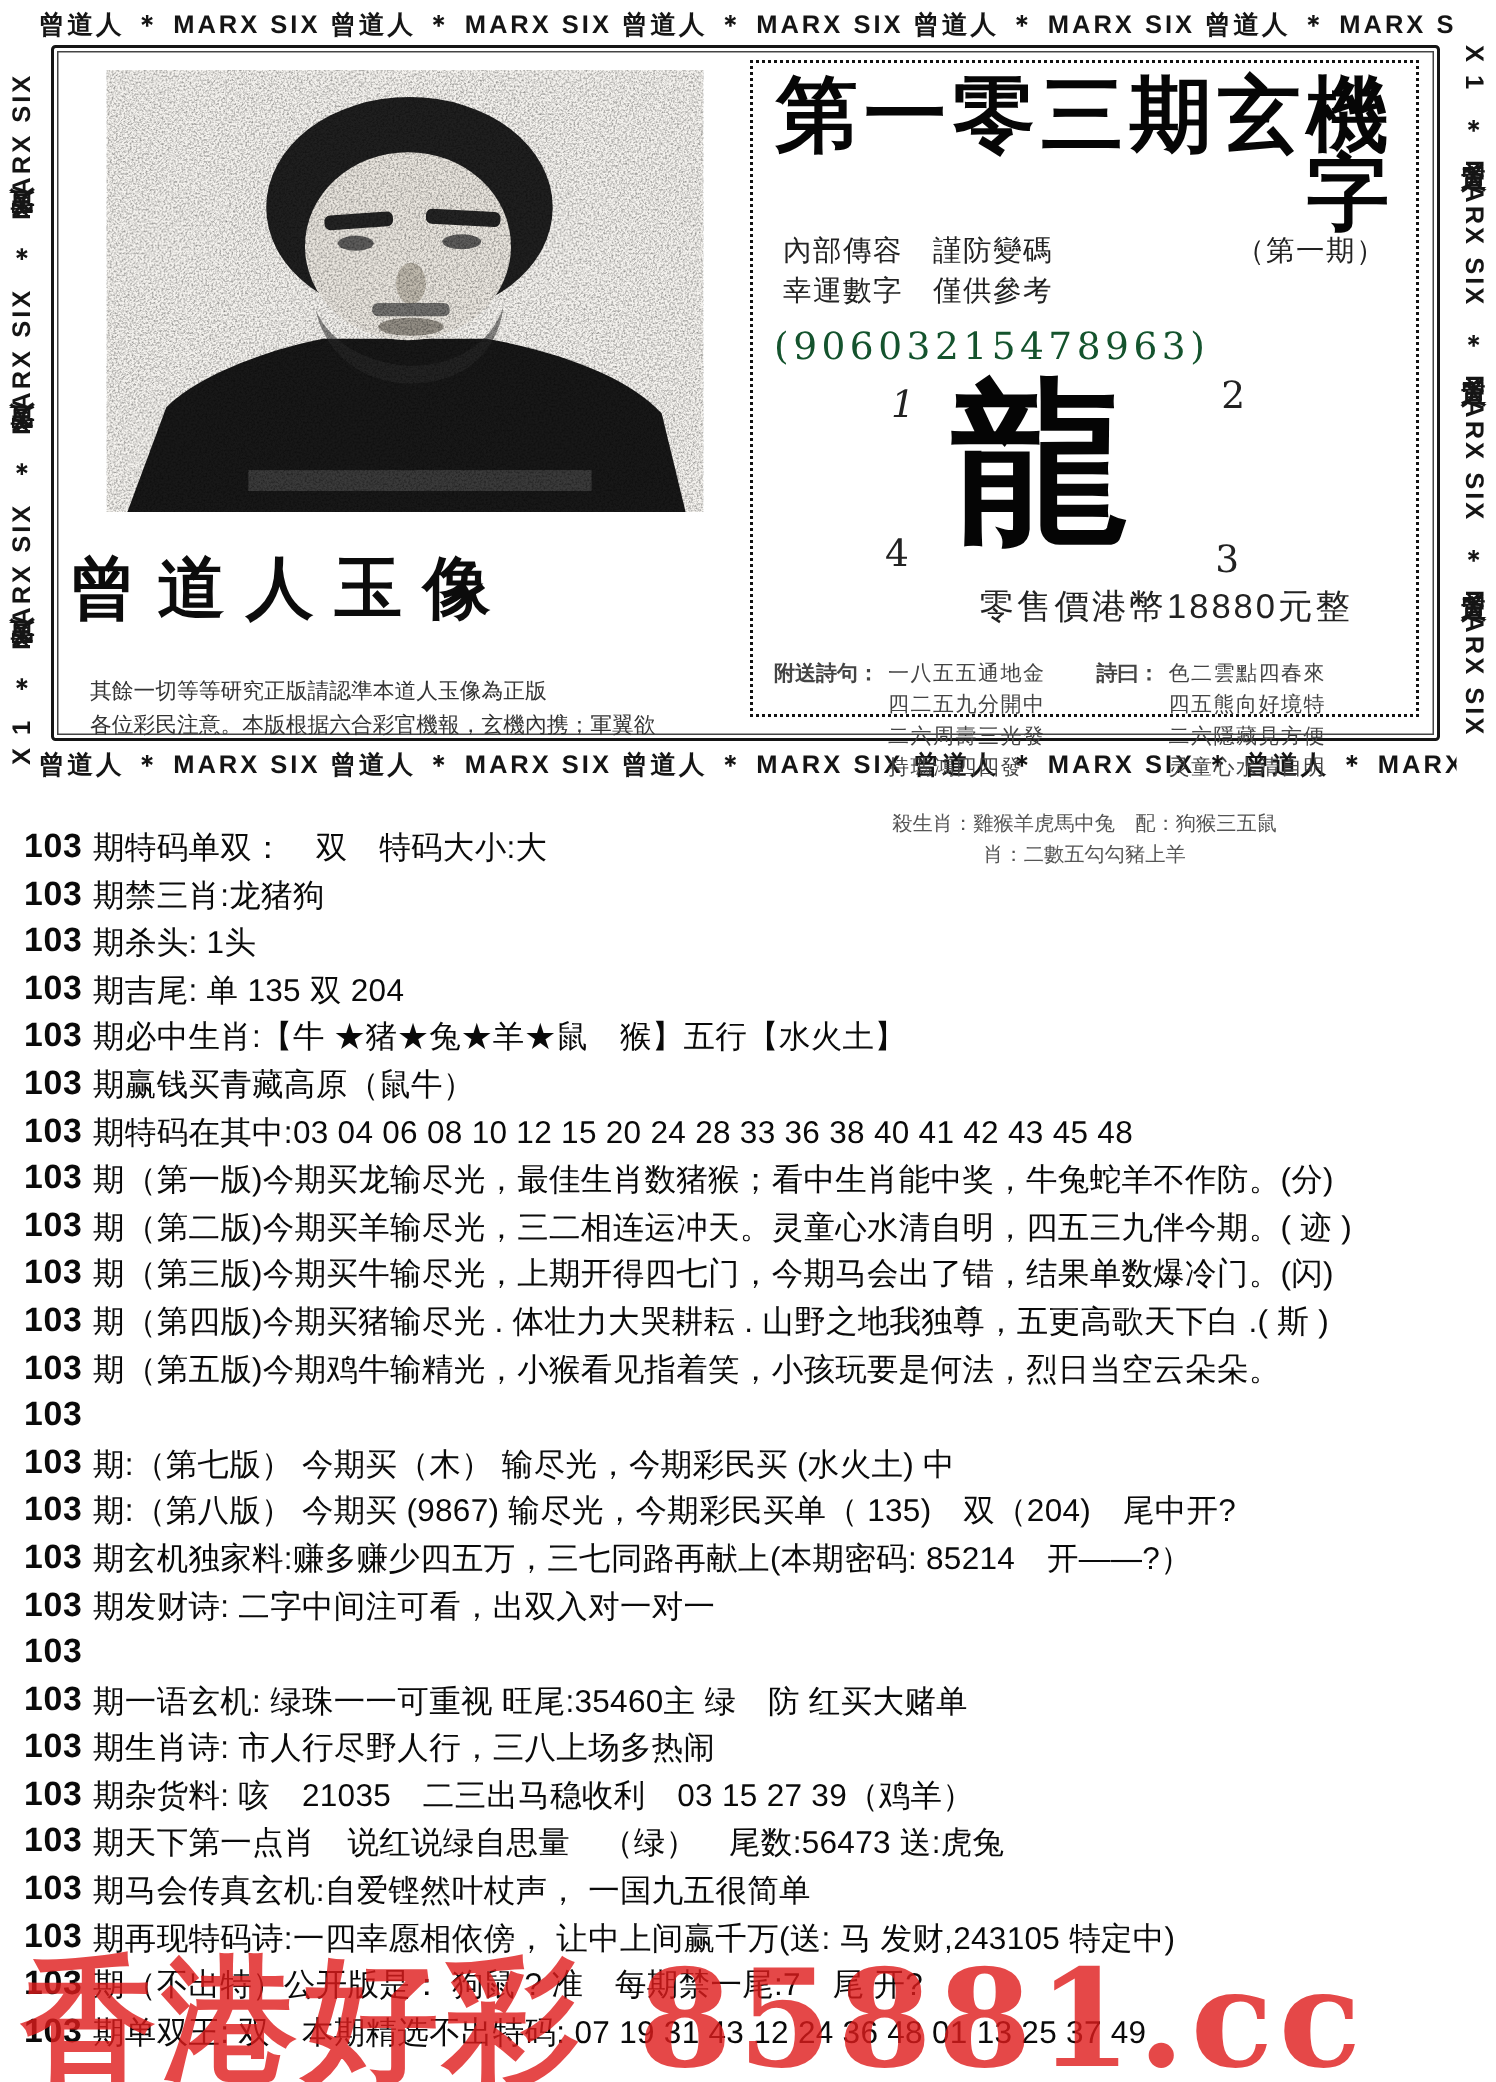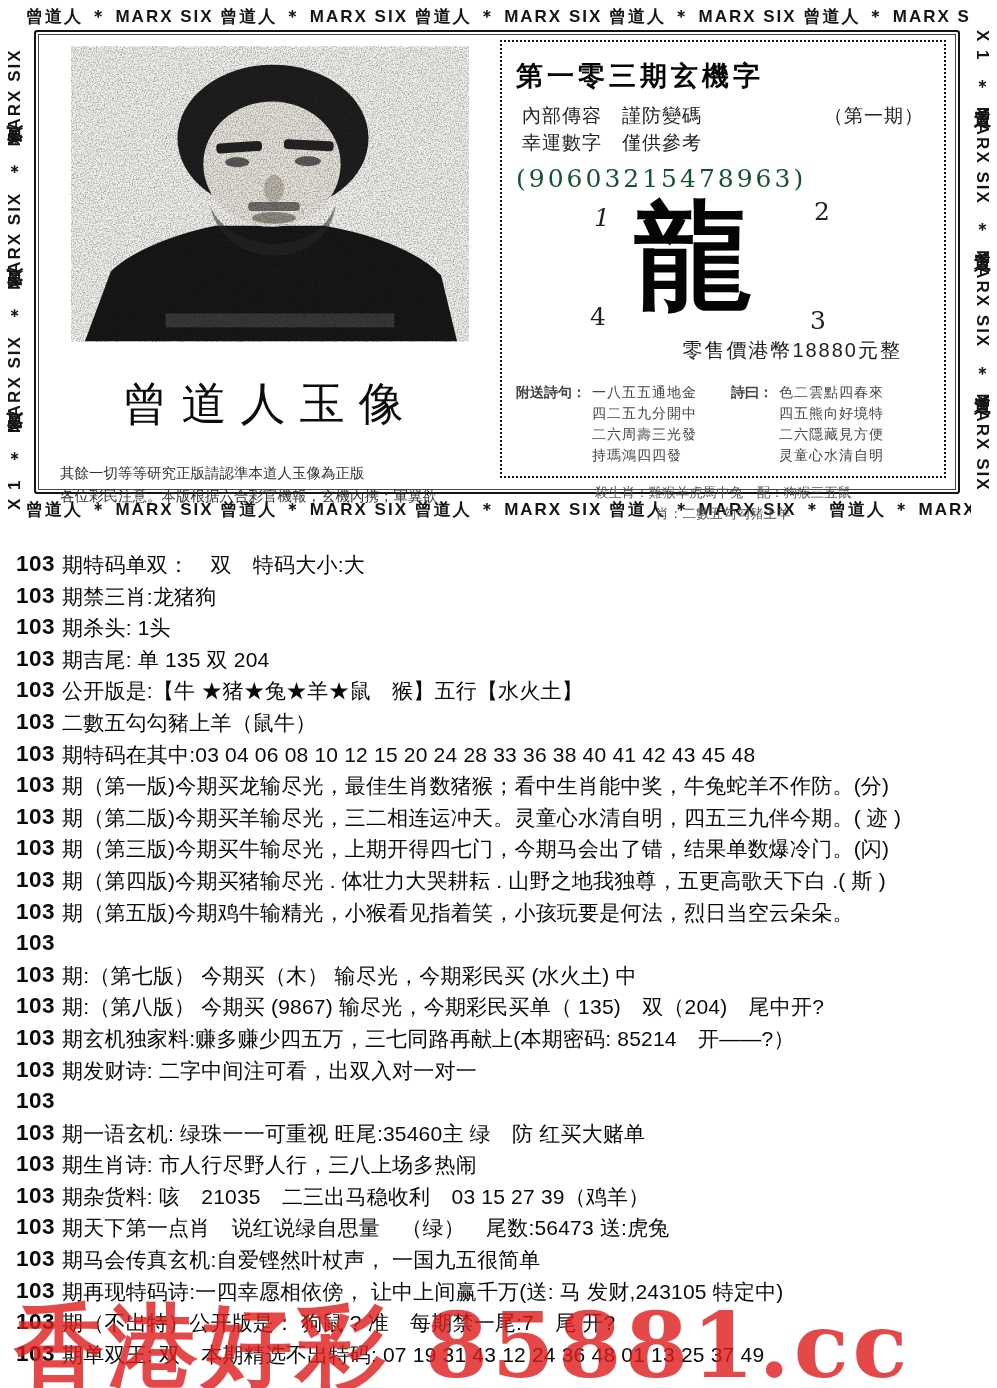--- a/index.html
+++ b/index.html
@@ -11,43 +11,43 @@
   .strip-bottom{position:absolute;top:497px;left:26px;right:26px;height:26px;line-height:26px;}
   .strip-left,.strip-right{position:absolute;top:30px;width:26px;height:480px;
         writing-mode:vertical-rl;text-orientation:mixed;line-height:26px;}
   .strip-left{left:2px;transform:rotate(180deg);}
   .strip-right{right:2px;}
   
   .panel{position:absolute;left:34px;top:30px;width:922px;height:460px;
          border:2px solid #151515;box-shadow:inset 0 0 0 2px #fff,inset 0 0 0 3px #444;border-radius:3px;}
   .panel-left{position:absolute;left:10px;top:14px;width:448px;}
   .photo{width:398px;height:296px;margin:0 auto;display:block;}
-  .caption{margin-top:32px;text-align:center;font-family:"DejaVu Serif",serif;
-           font-weight:normal;font-size:45px;letter-spacing:14px;color:#0c0c0c;}
+  .caption{margin-top:20px;font-family:"DejaVu Serif",serif;
+           font-weight:bold;font-size:45px;letter-spacing:14px;color:#0c0c0c;}
   .photo-notes{margin-top:28px;padding:0 14px;font-size:14.5px;line-height:23px;color:#333;
                filter:blur(.3px);}
   .panel-right{position:absolute;left:464px;top:8px;width:446px;height:438px;
                border:2px dotted #111;box-sizing:border-box;padding:8px 14px 6px;}
-  .box-title{text-align:left;font-family:"DejaVu Serif",serif;font-weight:bold;
-             font-size:27px;letter-spacing:4px;line-height:52px;color:#060606;}
+  .box-title{text-align:right;font-family:"DejaVu Serif",serif;font-weight:bold;
+             font-size:55px;letter-spacing:4px;line-height:52px;color:#060606;}
   .info-row{display:flex;justify-content:space-between;font-size:19px;line-height:27px;
             padding:0 6px;color:#222;filter:blur(.2px);}
   .info-row .pair{letter-spacing:1px;text-align:center;}
   .info-row:first-of-type{margin-top:10px;}
   .code-number{text-align:left;font-family:"DejaVu Serif",serif;font-size:25px;
                letter-spacing:3px;margin-top:8px;color:#14532d;}
   .dragon-wrap{position:relative;height:142px;margin-top:2px;}
   .dragon-char{position:absolute;left:0;right:60px;top:-14px;text-align:center;
                font-family:"DejaVu Serif",serif;font-weight:bold;font-size:118px;line-height:150px;color:#050505;}
   .corner{position:absolute;font-family:"DejaVu Serif",serif;font-size:25px;color:#222;}
   .corner.tl{left:78px;top:8px;font-style:italic;}
   .corner.tr{right:100px;top:2px;}
   .corner.bl{left:74px;bottom:6px;}
   .corner.br{right:104px;bottom:2px;}
-  .price-line{text-align:right;padding-right:28px;font-size:20px;letter-spacing:2px;color:#222;filter:blur(.3px);}
+  .price-line{text-align:right;padding-right:28px;font-size:23px;letter-spacing:2px;color:#222;filter:blur(.3px);}
   .poem-block{display:flex;margin-top:18px;font-size:14px;line-height:21px;color:#444;filter:blur(.4px);gap:16px;}
   .poem-col{width:50%;display:flex;}
   .poem-label{white-space:nowrap;margin-right:6px;font-weight:bold;}
   .poem-lines{letter-spacing:1px;}
   .kill-lines{margin-top:16px;text-align:center;font-size:13.5px;line-height:21px;color:#555;filter:blur(.45px);}
   
   .lines{position:absolute;left:16px;top:551px;right:6px;}
   .pline{height:31.6px;display:flex;white-space:nowrap;font-size:21px;color:#0a0a0a;}
   .pline .num{font-weight:bold;font-size:22.5px;margin-right:7px;letter-spacing:.5px;}
   .pline .txt{letter-spacing:.2px;}
@@ -155,25 +155,25 @@
       <div class="pline">
         <span class="num">103</span>
         <span class="txt">期杀头: 1头</span>
       </div>
       <div class="pline">
         <span class="num">103</span>
         <span class="txt">期吉尾: 单 135 双 204</span>
       </div>
       <div class="pline">
         <span class="num">103</span>
-        <span class="txt">公开版是:【牛 ★猪★兔★羊★鼠　猴】五行【水火土】</span>
-      </div>
-      <div class="pline">
-        <span class="num">103</span>
-        <span class="txt">二數五勾勾豬上羊（鼠牛）</span>
+        <span class="txt">期必中生肖:【牛 ★猪★兔★羊★鼠　猴】五行【水火土】</span>
+      </div>
+      <div class="pline">
+        <span class="num">103</span>
+        <span class="txt">期赢钱买青藏高原（鼠牛）</span>
       </div>
       <div class="pline">
         <span class="num">103</span>
         <span class="txt">期特码在其中:03 04 06 08 10 12 15 20 24 28 33 36 38 40 41 42 43 45 48</span>
       </div>
       <div class="pline">
         <span class="num">103</span>
         <span class="txt">期（第一版)今期买龙输尽光，最佳生肖数猪猴；看中生肖能中奖，牛兔蛇羊不作防。(分)</span>
       </div>
       <div class="pline">

